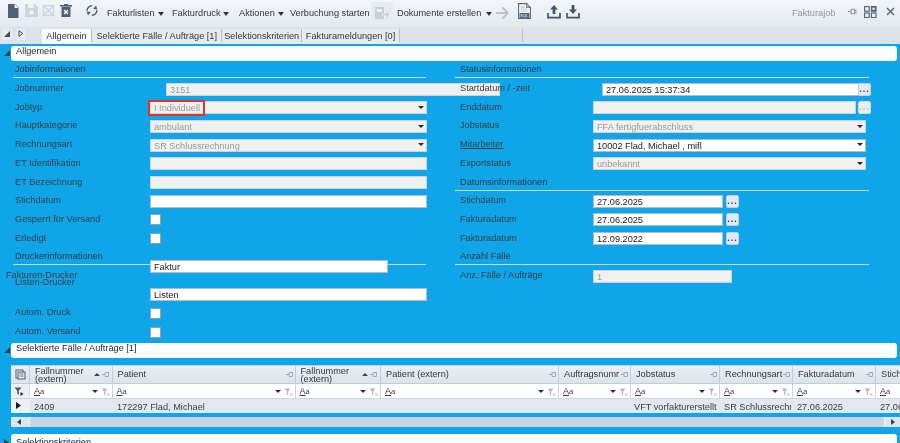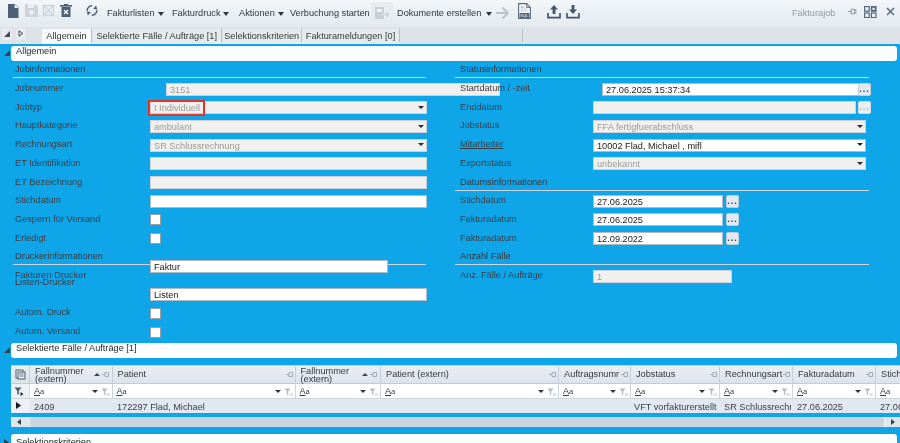--- a/index.html
+++ b/index.html
@@ -191,21 +191,21 @@
 
 <div class="lbl" style="left:15px;top:213.9px">Gesperrt für Versand</div>
 <div class="cb" style="left:150px;top:214.4px"></div>
 
 <div class="lbl" style="left:15px;top:232.6px">Erledigt</div>
 <div class="cb" style="left:150px;top:233.1px"></div>
 
 <div class="subhead" style="top:251.3px">Druckerinformationen</div>
 <div class="rule" style="left:13px;top:264px;width:413px"></div>
 
-<div class="lbl" style="left:15px;top:270px">Fakturen-Drucker</div>
+<div class="lbl" style="left:6px;top:270px">Fakturen-Drucker</div>
 <div class="fld" style="left:150px;top:260px;width:238px">Faktur</div>
 
 <div class="lbl" style="left:15px;top:277px">Listen-Drucker</div>
 <div class="fld" style="left:150px;top:288.2px;width:277px">Listen</div>
 
 <div class="lbl" style="left:15px;top:307.4px">Autom. Druck</div>
 <div class="cb" style="left:150px;top:307.9px"></div>
 
 <div class="lbl" style="left:15px;top:326.1px">Autom. Versand</div>
 <div class="cb" style="left:150px;top:326.6px"></div>

